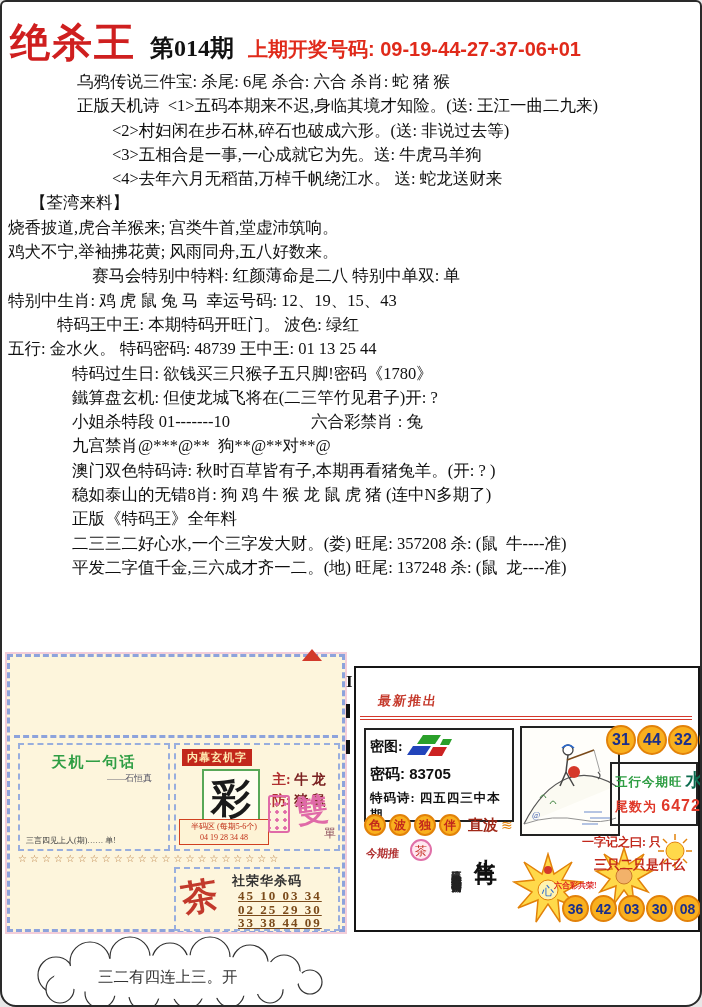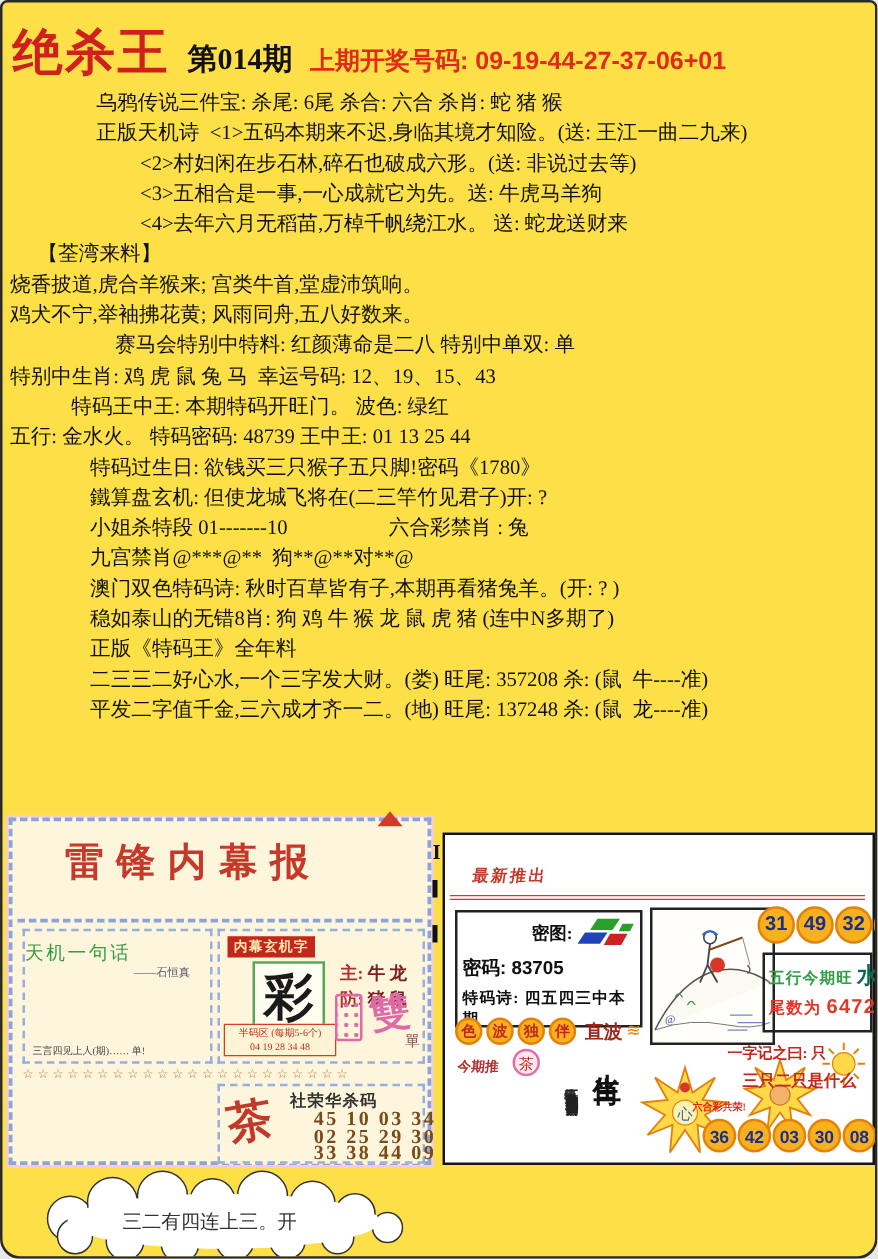--- a/index.html
+++ b/index.html
@@ -1,16 +1,16 @@
 <!DOCTYPE html>
 <html><head>
 <meta charset="utf-8">
 <style>
   html,body{margin:0;padding:0;background:#e8e8e8;}
-  .page{position:relative;width:702px;height:1007px;background:#fde047;border:2px solid #2a2a2a;
+  .page{position:relative;width:702px;height:1007px;background:#ffffff;border:2px solid #2a2a2a;
         border-radius:6px 6px 16px 16px;box-sizing:border-box;overflow:hidden;
         font-family:"Liberation Serif","DejaVu Serif",serif;color:#101010;}
   
   .hdr{position:absolute;top:20px;left:8px;display:flex;align-items:baseline;gap:14px;white-space:nowrap;}
   .hdr-title{color:#cf1f1f;font-size:40px;font-weight:700;letter-spacing:2px;font-family:"DejaVu Serif",serif;line-height:1;}
   .hdr-issue{font-size:24px;font-weight:700;color:#111;}
   .hdr-draw{font-size:20px;font-weight:700;color:#e02a1a;font-family:"Liberation Sans",sans-serif;}
   
   .lines{position:absolute;top:68px;left:0;width:702px;}
   .ln{font-size:16.5px;line-height:24.3px;white-space:pre;}
@@ -25,21 +25,21 @@
   .lbox-title{position:absolute;top:12px;left:42px;color:#c5392b;font-size:31px;font-weight:700;
               letter-spacing:10px;font-family:"DejaVu Serif",serif;}
   .lbox-div{position:absolute;top:78px;left:4px;right:4px;border-top:3px dashed #8da3dc;}
   .lp{position:absolute;border:2px dashed #98aede;background:#fdf5dc;box-sizing:border-box;}
   .p1{left:8px;top:86px;width:152px;height:108px;}
   .p2{left:164px;top:86px;width:166px;height:108px;}
   .p3{left:8px;top:210px;width:152px;height:64px;}
   .p4{left:164px;top:210px;width:166px;height:64px;}
   .stars{position:absolute;top:196px;left:8px;width:322px;color:#b5763a;font-size:10px;
          letter-spacing:3px;overflow:hidden;white-space:nowrap;}
-  .tianji-label{color:#2f9e44;font-size:15px;font-weight:400;margin-top:8px;letter-spacing:2px;}
+  .tianji-label{color:#2f9e44;font-size:15px;font-weight:700;text-align:center;margin-top:8px;letter-spacing:2px;}
   .tianji-sign{color:#556;font-size:9px;text-align:right;padding-right:16px;}
   .tianji-note{position:absolute;bottom:3px;left:6px;font-size:8px;color:#444;}
   .xuanji-label{display:inline-block;background:#c2271b;color:#ffe9b0;font-size:11px;font-weight:700;
                 padding:1px 5px;margin:4px 0 0 6px;letter-spacing:1px;}
   .cai-box{position:absolute;left:26px;top:24px;width:54px;height:54px;border:2px solid #58a858;
            background:#fffdf0;text-align:center;line-height:54px;font-size:40px;font-weight:700;
            color:#1a1a1a;font-family:"DejaVu Serif",serif;}
   .zf{position:absolute;left:96px;top:24px;font-size:14px;font-weight:700;line-height:21px;white-space:nowrap;text-align:center;}
   .zf .lab{color:#b03030}.zf .val{color:#7a2020}
   .banma{position:absolute;left:3px;bottom:4px;width:88px;border:1px solid #d04020;color:#c03018;
@@ -50,37 +50,37 @@
          background:radial-gradient(#e06aa8 1.5px, transparent 2px);background-size:8px 8px;background-position:3px 3px;}
   .banzhu-label{color:#2f9e44;font-weight:700;font-size:14px;text-align:center;margin-top:2px;letter-spacing:2px;
                 border-bottom:1px solid #333;width:76px;margin-left:34px;border-radius:50%;}
   .bz-row{display:flex;align-items:center;gap:5px;padding:2px 4px;}
   .bz-zhu{color:#2f9e44;font-size:20px;font-weight:700;}
   .bz-fang{color:#2a6ad0;font-size:20px;font-weight:700;}
   .bz-nums{color:#8a4a20;font-size:12.5px;font-weight:700;line-height:14px;white-space:pre;}
   .shama-art{position:absolute;left:6px;top:4px;color:#c2392b;font-size:36px;font-weight:700;
              transform:rotate(-10deg);font-family:"DejaVu Serif",serif;}
   .shama-label{position:absolute;left:56px;top:3px;color:#333;font-size:13px;font-weight:700;letter-spacing:1px;}
-  .shama-rows{position:absolute;left:75px;top:20px;color:#7a4a1a;font-size:16px;font-weight:700;
-              line-height:13.5px;letter-spacing:2px;white-space:pre;}
+  .shama-rows{position:absolute;left:62px;top:20px;color:#7a4a1a;font-size:13px;font-weight:700;
+              line-height:13.5px;letter-spacing:2px;white-space:pre;text-decoration:underline;}
   
   .mark-i{position:absolute;left:344px;top:670px;font-weight:700;font-size:17px;color:#111;}
   .bar1,.bar2{position:absolute;left:344px;width:4px;height:14px;background:#111;}
   .bar1{top:702px}.bar2{top:738px}
   
   .rbox{position:absolute;left:352px;top:664px;width:346px;height:266px;background:#fff;
         border:2.5px solid #151515;box-sizing:border-box;}
   .promo{position:absolute;left:22px;top:24px;color:#c5392b;font-size:13px;font-weight:700;
          transform:skewX(-8deg);letter-spacing:2px;}
   .rtitle{position:absolute;left:102px;top:4px;color:#cc2f1f;font-size:32px;font-weight:700;
           letter-spacing:22px;font-family:"DejaVu Serif",serif;white-space:nowrap;}
   .rline{position:absolute;left:4px;top:48px;width:332px;border-top:4px double #d5382a;}
   .pa{position:absolute;left:8px;top:60px;width:150px;height:94px;border:2px solid #222;
       box-sizing:border-box;padding:3px 4px;}
-  .pa-row1{display:flex;align-items:center;gap:4px;font-size:14px;font-weight:700;justify-content:flex-end;}
+  .pa-row1{display:flex;align-items:center;gap:4px;font-size:14px;font-weight:700;}
   .pa-mima{font-size:15px;font-weight:700;margin-top:4px;font-family:"Liberation Sans",sans-serif;}
   .pa-shi{font-size:12.5px;font-weight:700;margin-top:6px;letter-spacing:1px;}
   .pb{position:absolute;left:164px;top:58px;width:100px;height:110px;border:2px solid #222;
       box-sizing:border-box;background:#fffefa;}
   .ctops{position:absolute;left:250px;top:57px;display:flex;gap:1px;}
   .circ{width:30px;height:30px;border-radius:50%;background:#f9b01e;border:2px solid #e2820a;
         color:#1b2f8a;font-weight:700;font-size:16px;display:flex;align-items:center;justify-content:center;
         font-family:"Liberation Sans",sans-serif;box-sizing:border-box;}
   .wx{position:absolute;left:254px;top:94px;width:88px;height:64px;border:2px solid #222;
       box-sizing:border-box;padding:4px 3px;}
@@ -143,21 +143,20 @@
     <div class="ln i6">九宫禁肖@***@**  狗**@**对**@</div>
     <div class="ln i6">澳门双色特码诗: 秋时百草皆有子,本期再看猪兔羊。(开: ? )</div>
     <div class="ln i6">稳如泰山的无错8肖: 狗 鸡 牛 猴 龙 鼠 虎 猪 (连中N多期了)</div>
     <div class="ln i6">正版《特码王》全年料</div>
     <div class="ln i6">二三三二好心水,一个三字发大财。(娄) 旺尾: 357208 杀: (鼠  牛----准)</div>
     <div class="ln i6">平发二字值千金,三六成才齐一二。(地) 旺尾: 137248 杀: (鼠  龙----准)</div>
   </div>
 
   <div class="lbox">
     <div class="tri"></div>
-    <div class="lbox-title">雷锋内幕报</div>
     <div class="lbox-div"></div>
 
     <div class="lp p1">
       <div class="tianji-label">天机一句话</div>
       <div class="tianji-sign">——石恒真</div>
       <div class="tianji-note">三言四见上人(期)…… 单!</div>
     </div>
 
     <div class="lp p2">
       <span class="xuanji-label">内幕玄机字</span>
@@ -223,21 +222,21 @@
         <line x1="44" y1="44" x2="38" y2="58" stroke="#444" stroke-width="1.5"></line>
         <line x1="44" y1="44" x2="52" y2="58" stroke="#444" stroke-width="1.5"></line>
         <path d="M62,84 h18 M68,90 h20 M60,96 h16" stroke="#6a8acb" stroke-width="1"></path>
         <text x="10" y="90" font-size="9" fill="#3a5ab0">@</text>
         <path d="M18,70 q3,-6 6,0 M28,76 q3,-6 6,0" stroke="#4a8a4a" stroke-width="1" fill="none"></path>
       </svg>
     </div>
 
     <div class="ctops">
       <div class="circ">31</div>
-      <div class="circ">49</div>
+      <div class="circ">44</div>
       <div class="circ">32</div>
       <div class="circ">23</div>
     </div>
 
     <div class="wx">
       <div class="wx-l1"><span>五行今期旺</span><span class="wx-water">水</span></div>
       <div class="wx-l2"><span>尾数为</span> <span class="wx-num">64720</span></div>
     </div>
 
     <div class="ccrow">

